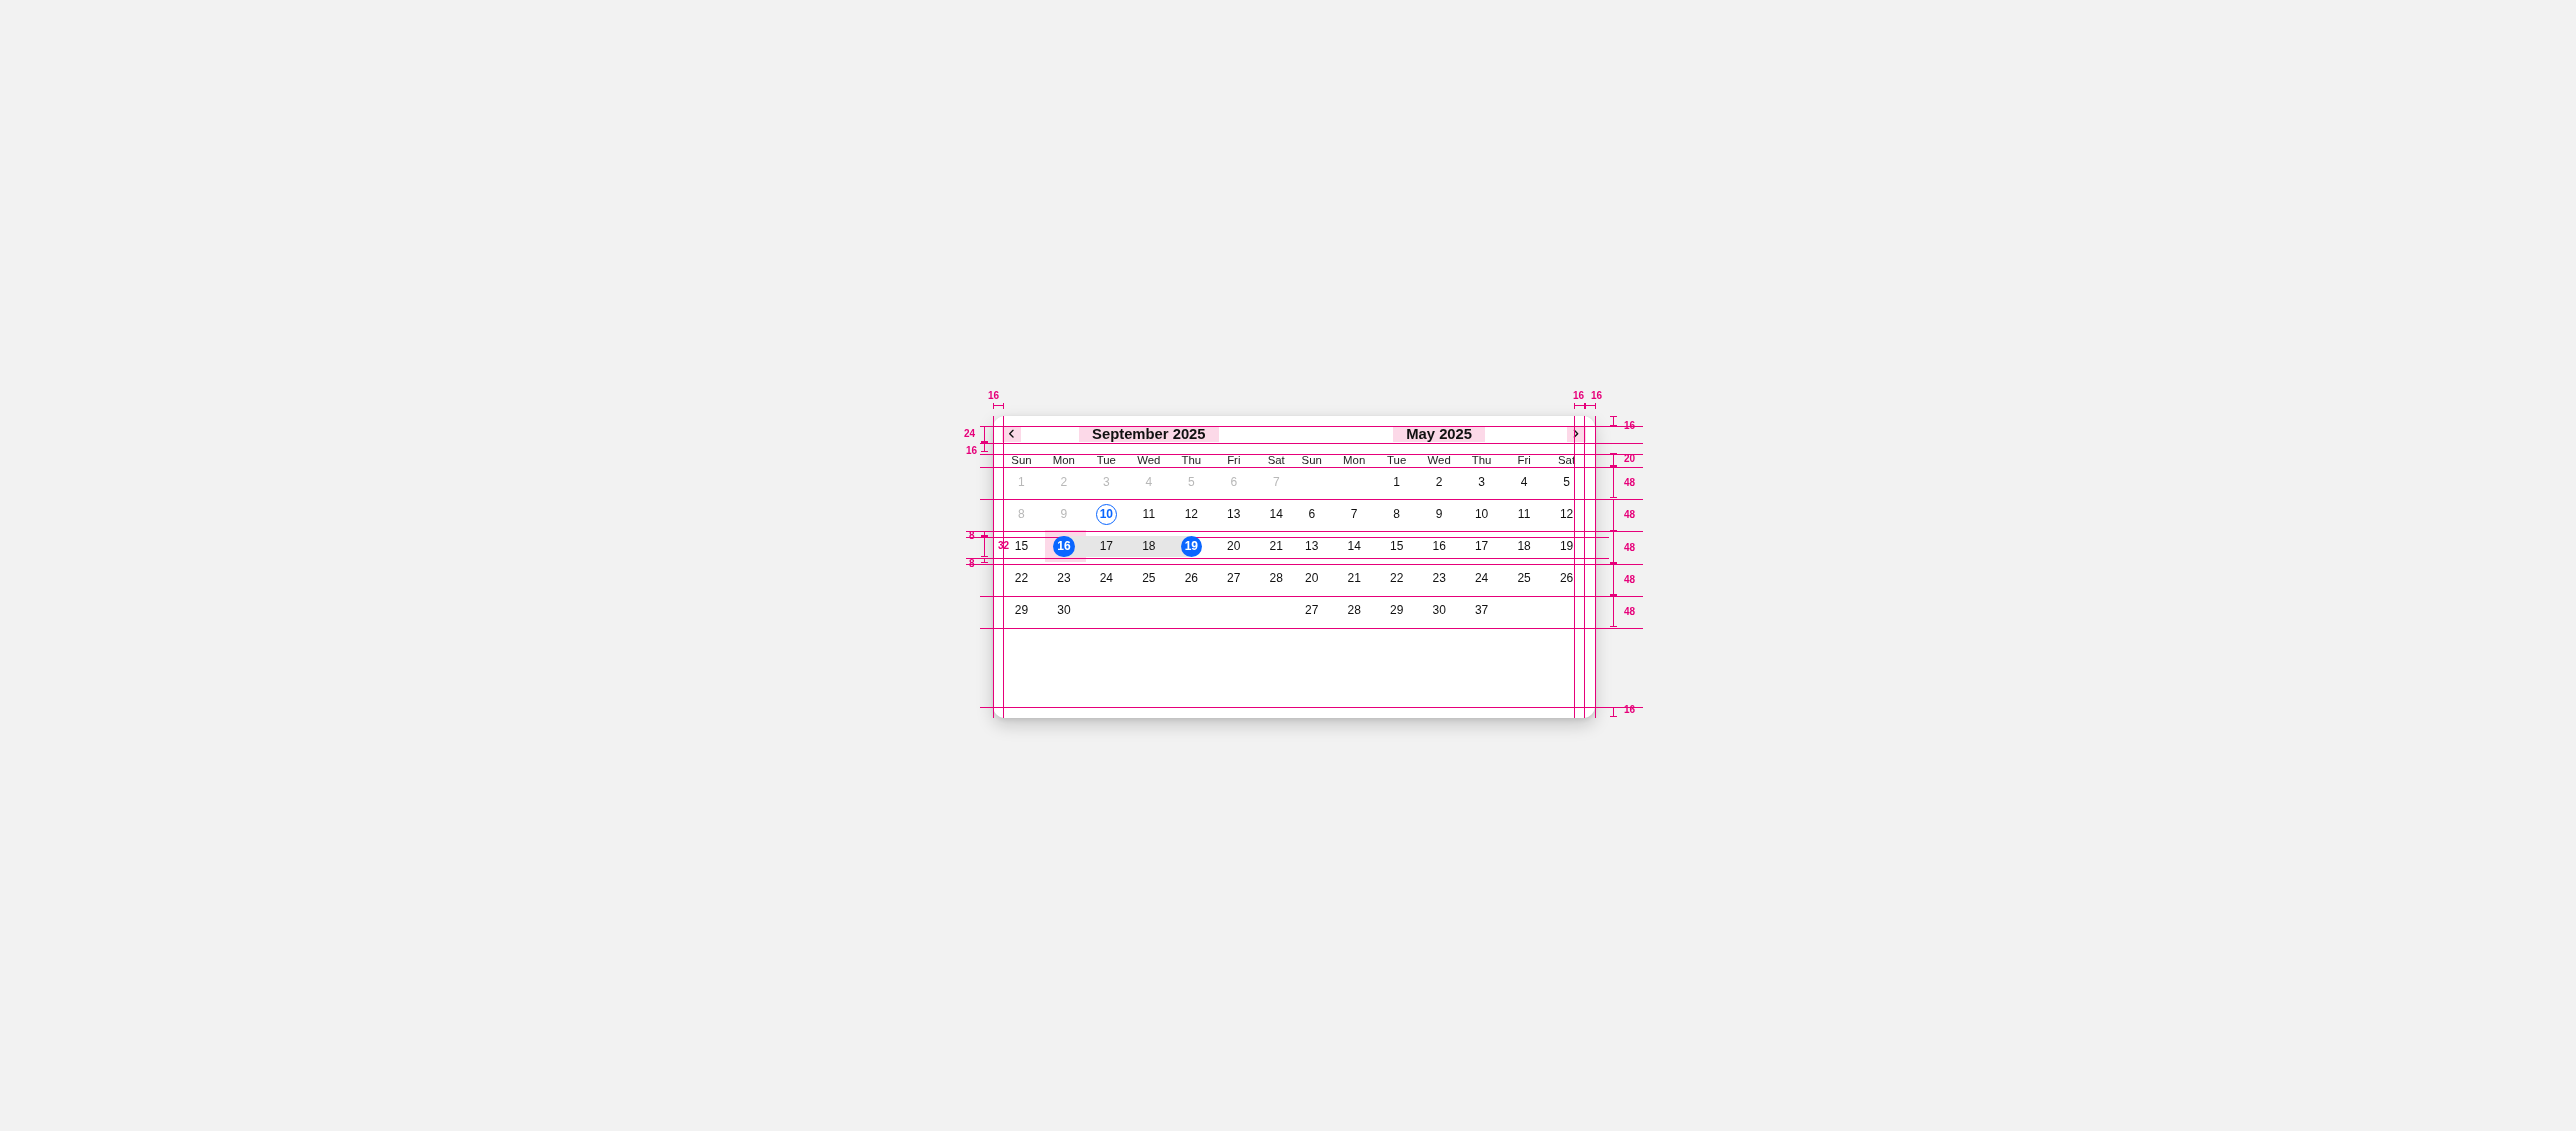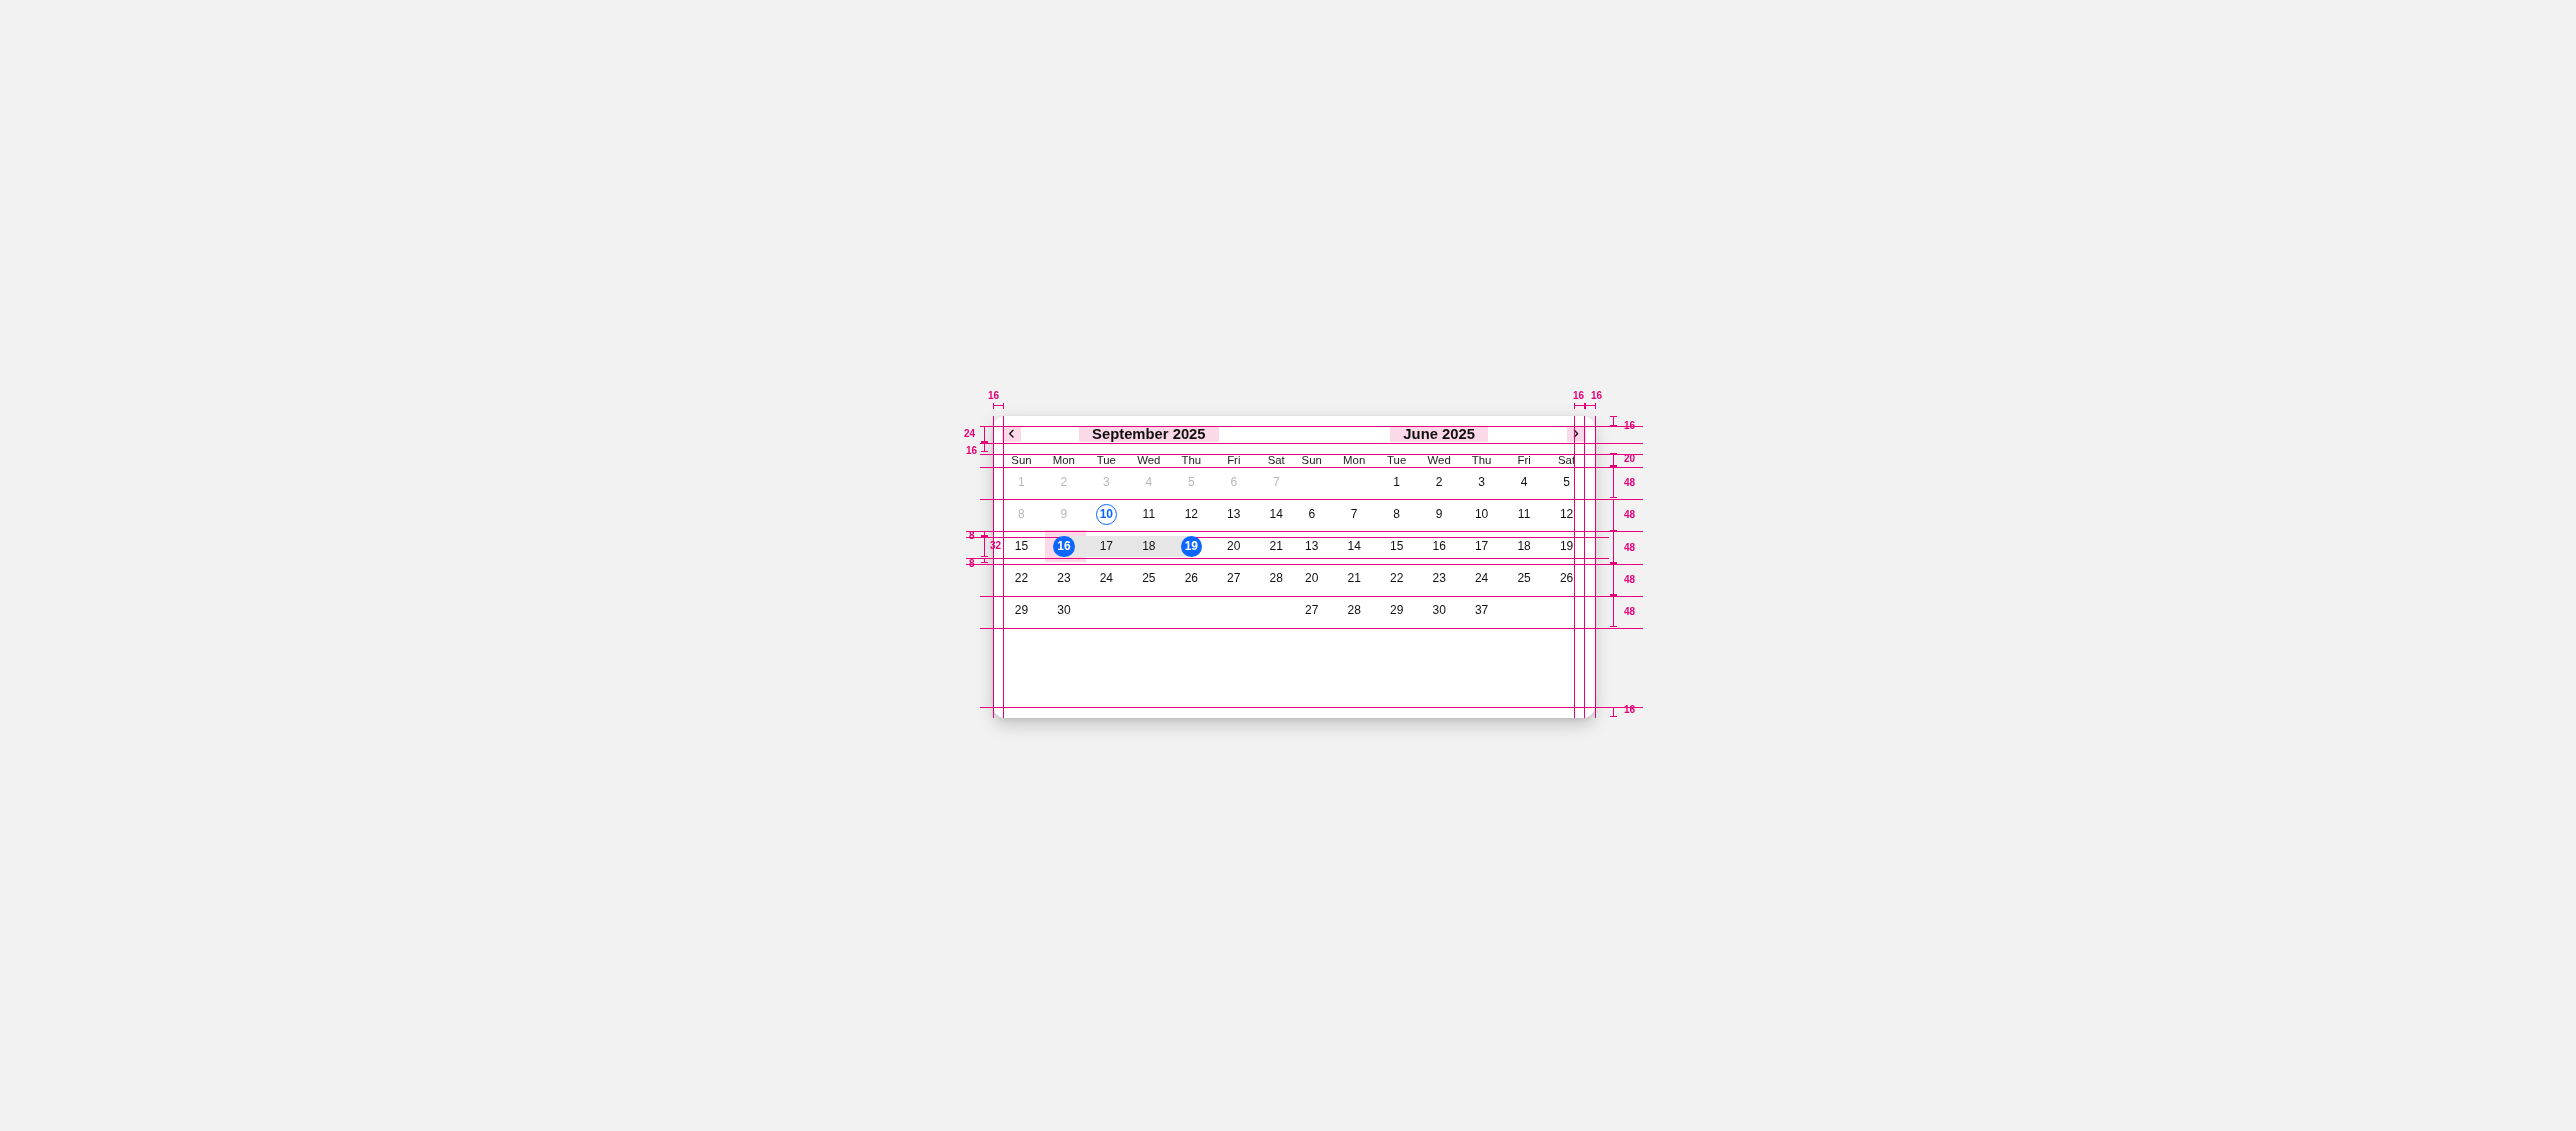--- a/index.html
+++ b/index.html
@@ -257,21 +257,21 @@
             <div class="day-cell blank">
               <span class="day-num"></span>
             </div>
             <div class="day-cell blank">
               <span class="day-num"></span>
             </div>
           </div>
         </div>
         <div class="month">
           <div class="month-header">
-            <div class="month-title">June 2025</div>
+            <div class="month-title">May 2025</div>
             <div class="nav right">
               <svg viewBox="0 0 14 14" fill="none" stroke="#111" stroke-width="2" stroke-linecap="round" stroke-linejoin="round">
                 <path d="M5 2 L10 7 L5 12"></path>
               </svg>
             </div>
           </div>
           <div class="dow-row">
             <div class="dow">Sun</div>
             <div class="dow">Mon</div>
             <div class="dow">Tue</div>
@@ -426,21 +426,21 @@
       <div class="meas-label" style="left: 800px; top: 55px;">16</div>
       <div class="meas-label" style="left: 818px; top: 55px;">16</div>
       <div class="bracket-h" style="left: 801px; top: 68px; width: 10.7px;"></div>
       <div class="bracket-h" style="left: 812px; top: 68px; width: 10.7px;"></div>
       <div class="meas-label" style="left: 191px; top: 93px;">24</div>
       <div class="bracket-v" style="left: 208px; top: 91px; height: 16px;"></div>
       <div class="meas-label" style="left: 193px; top: 110px;">16</div>
       <div class="bracket-v" style="left: 208px; top: 107px; height: 10.7px;"></div>
       <div class="meas-label" style="left: 196px; top: 195px;">8</div>
       <div class="bracket-v" style="left: 208px; top: 196px; height: 5.4px;"></div>
-      <div class="meas-label" style="left: 196px; top: 205px; margin-left: 21px;">32</div>
+      <div class="meas-label" style="left: 204px; top: 205px; margin-left: 21px;">32</div>
       <div class="bracket-v" style="left: 208px; top: 201px; height: 21.5px;"></div>
       <div class="meas-label" style="left: 196px; top: 223px;">8</div>
       <div class="bracket-v" style="left: 208px; top: 223px; height: 5.4px;"></div>
       <div class="meas-label" style="left: 851px; top: 85px;">16</div>
       <div class="bracket-v" style="left: 837px; top: 81px; height: 10.7px;"></div>
       <div class="meas-label" style="left: 851px; top: 118px;">20</div>
       <div class="bracket-v" style="left: 837px; top: 118px; height: 13.4px;"></div>
       <div class="meas-label" style="left: 851px; top: 142px;">48</div>
       <div class="bracket-v" style="left: 837px; top: 131px; height: 32px;"></div>
       <div class="meas-label" style="left: 851px; top: 174px;">48</div>

